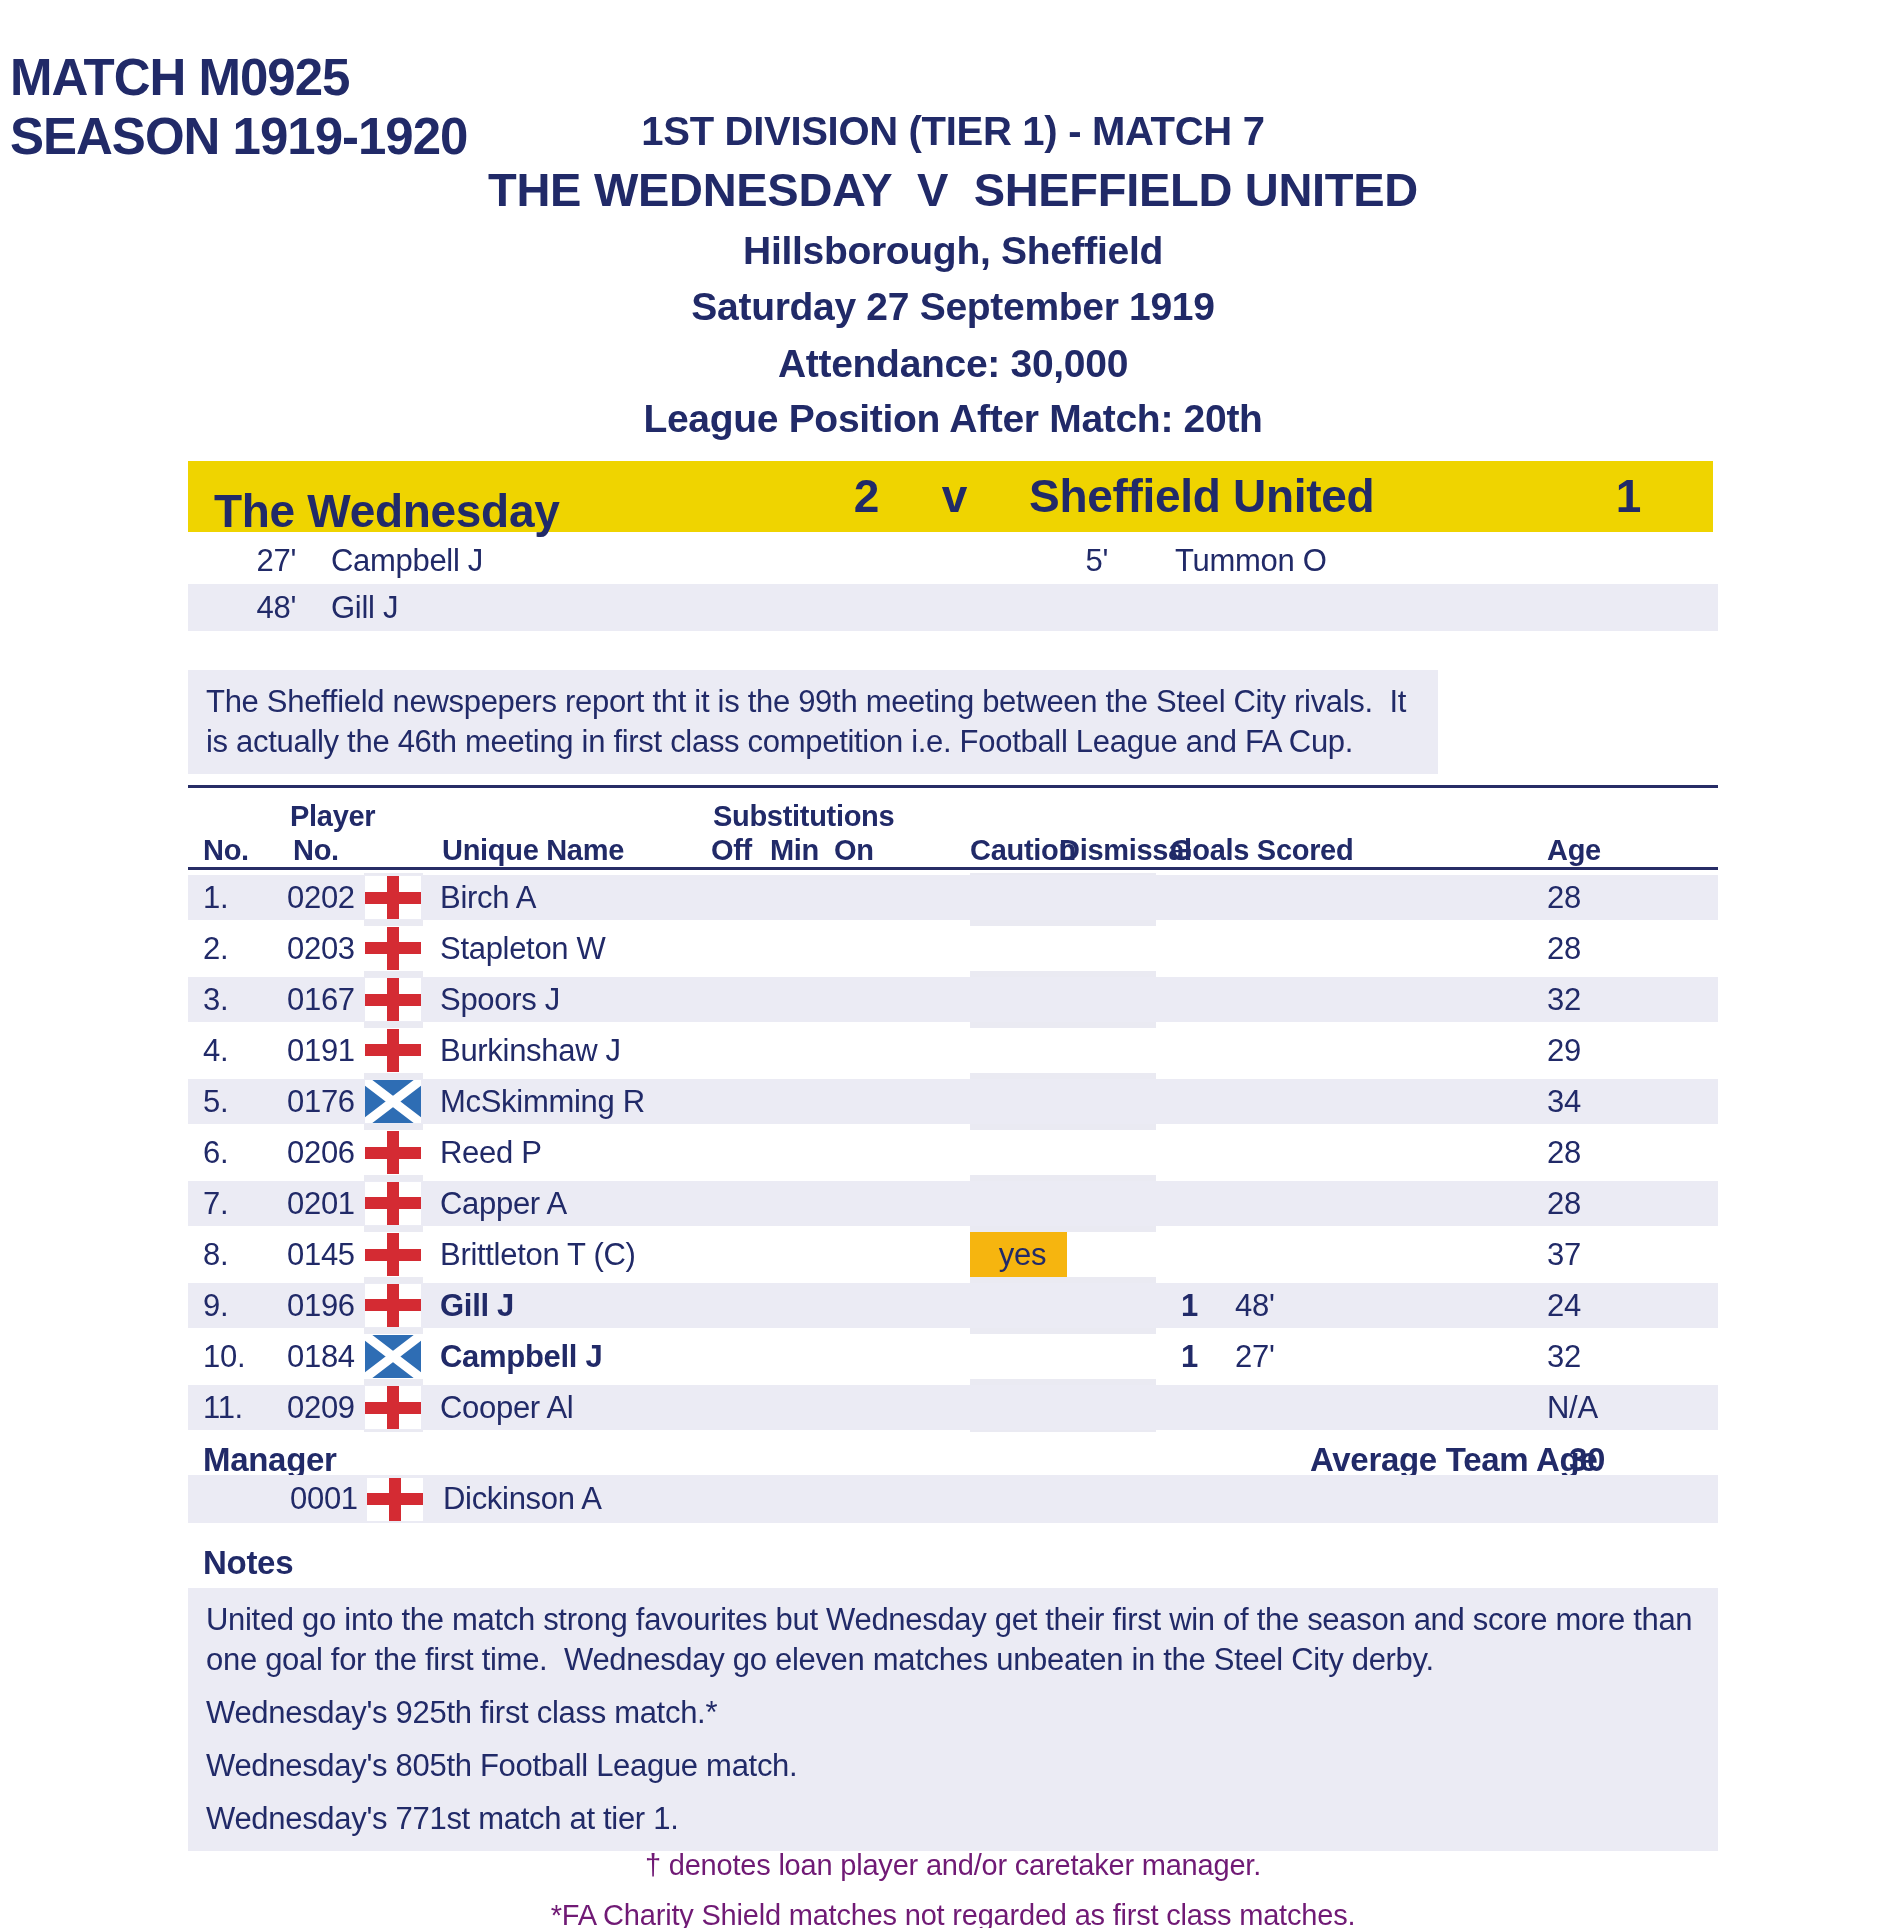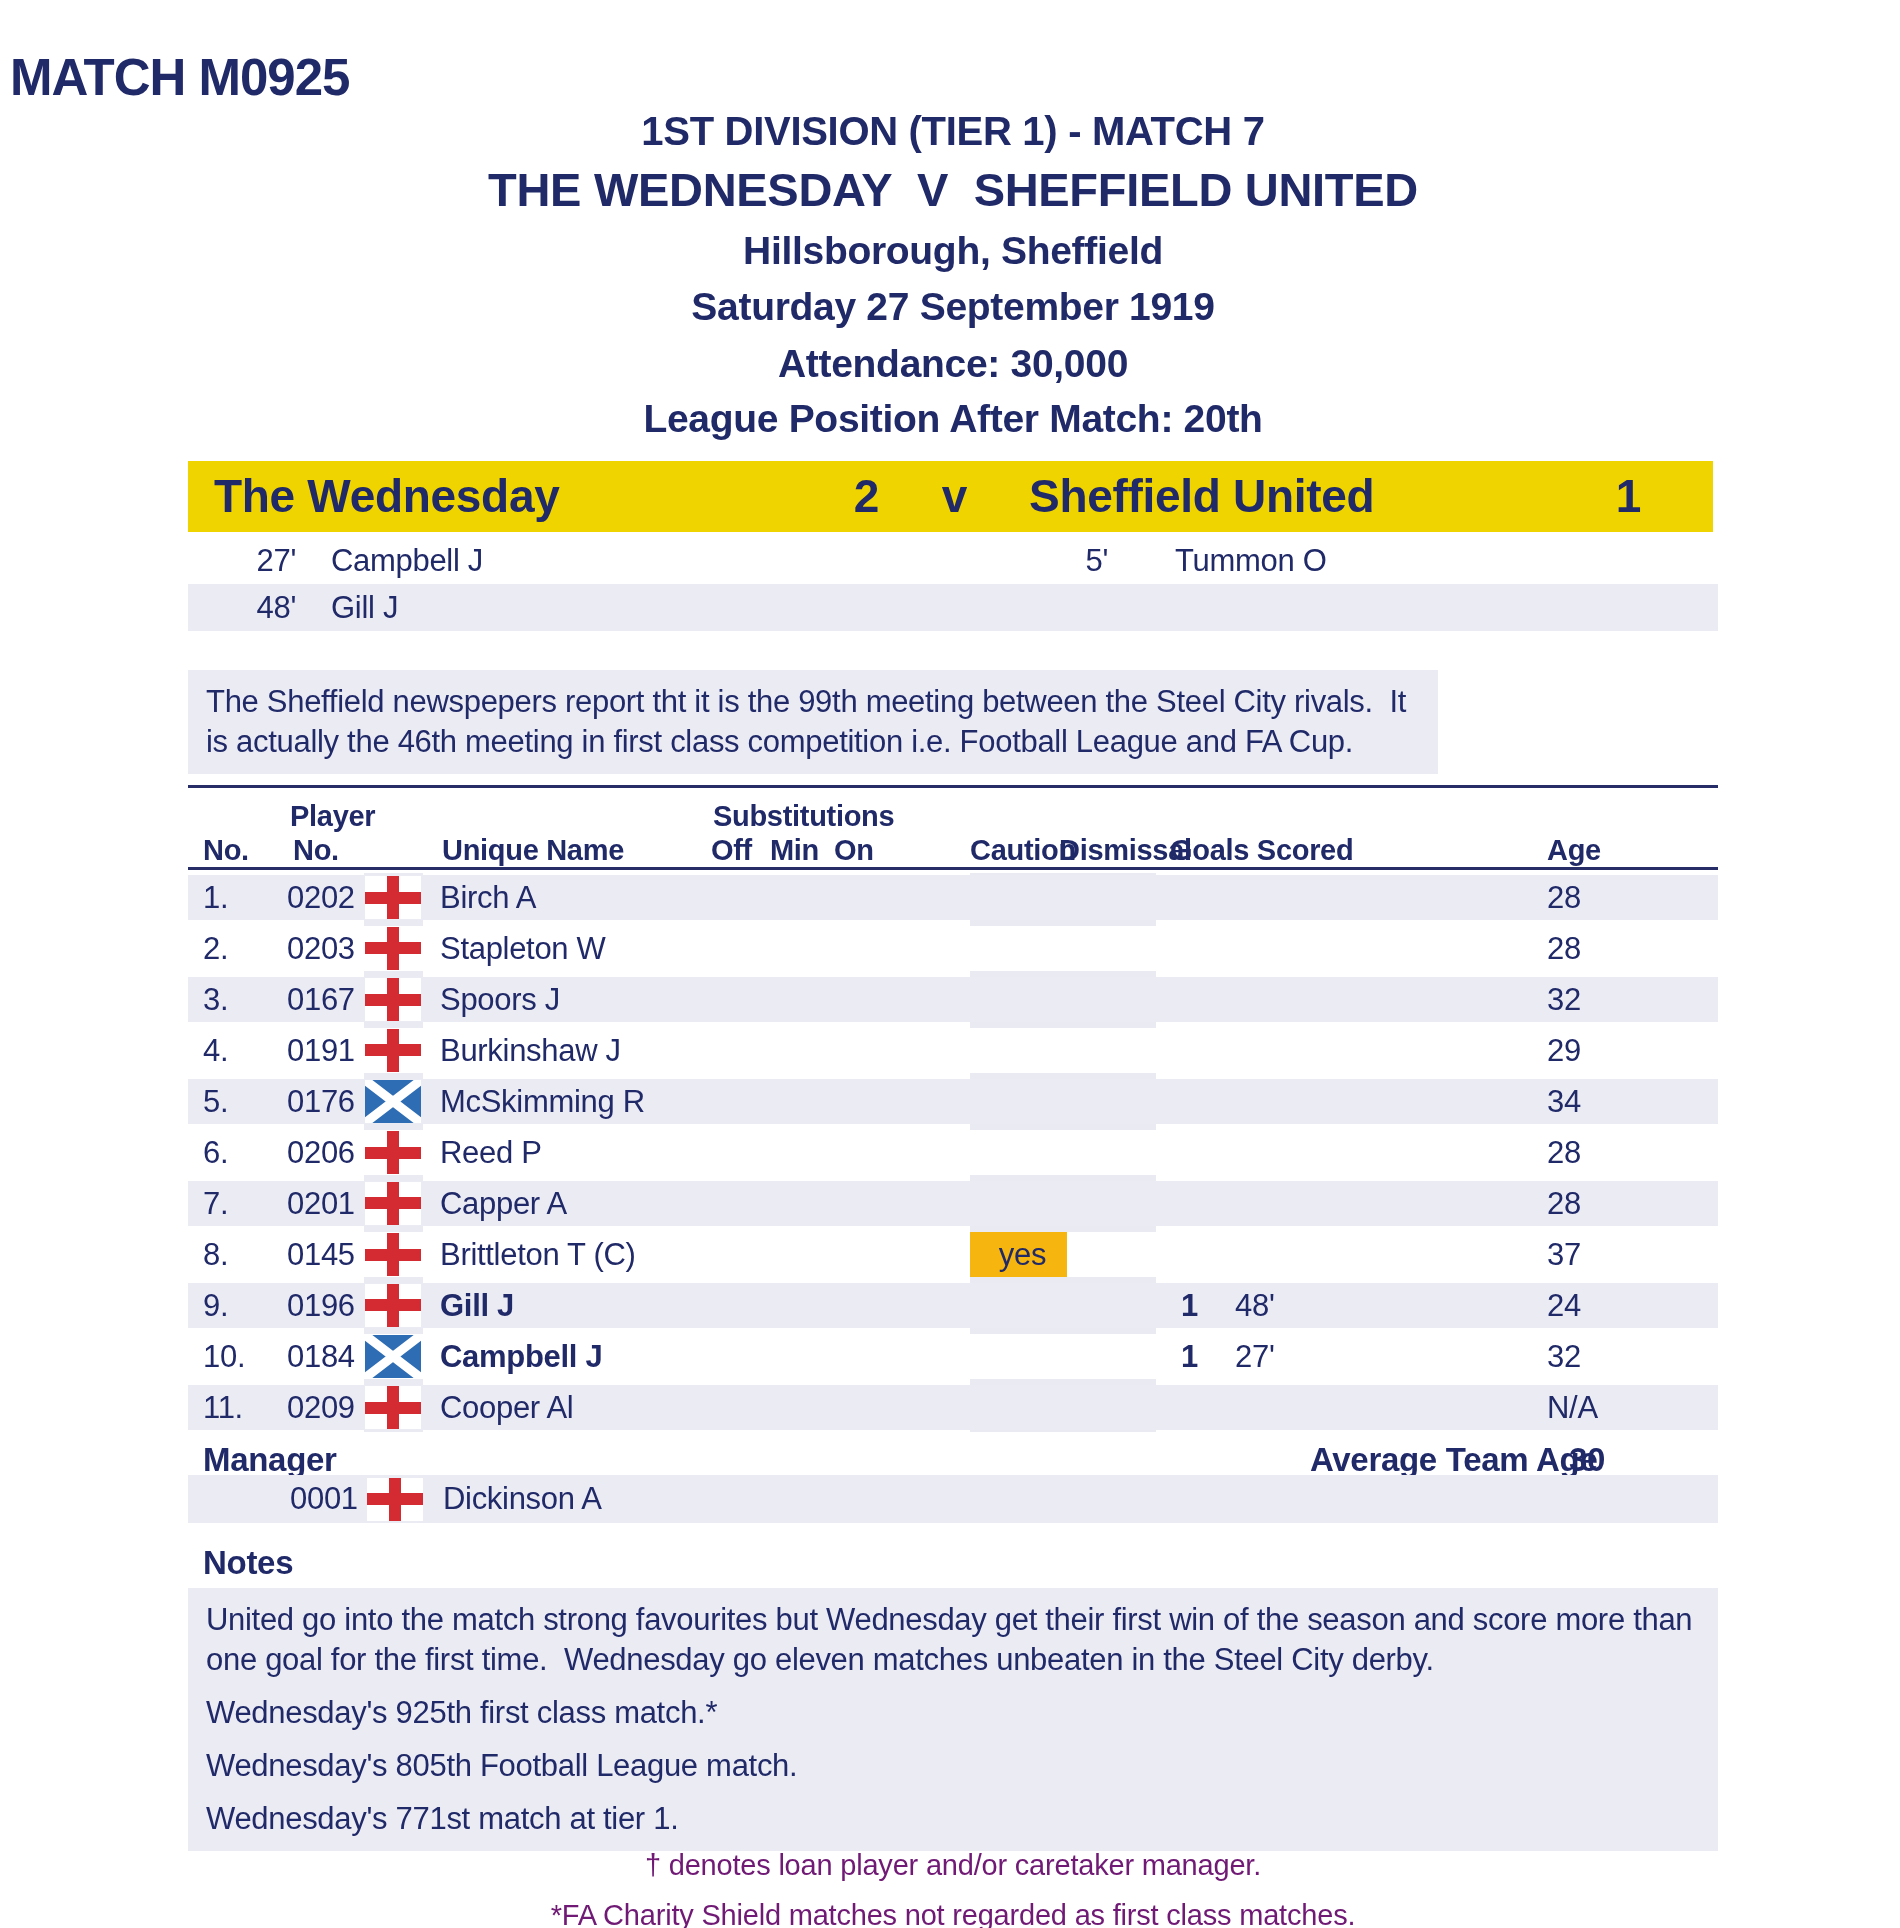--- a/index.html
+++ b/index.html
@@ -19,21 +19,21 @@
   .h-division{top:109px;font-size:40px;}
   .h-fixture{top:162px;font-size:47px;}
   .h-venue{top:229px;font-size:39px;}
   .h-date{top:285px;font-size:39px;}
   .h-att{top:342px;font-size:39px;}
   .h-pos{top:397px;font-size:39px;}
 
   
   #score-banner{left:188px;top:461px;width:1525px;height:71px;background:#efd400;}
   #score-banner span{position:absolute;top:0;line-height:71px;font-size:46px;font-weight:bold;white-space:pre;}
-  .b-home{left:26px;}
+  .b-home{left:26px;margin-top:15px;}
   .b-hscore{left:639px;width:79px;text-align:center;}
   .b-v{left:737px;width:59px;text-align:center;}
   .b-away{left:841px;}
   .b-ascore{left:1401px;width:79px;text-align:center;}
 
   
   #goal-rows{left:188px;top:537px;width:1530px;}
   .goal-row{position:relative;height:47px;font-size:31px;}
   .goal-row.alt{background:#ebebf4;}
   .goal-row span{position:absolute;top:0;line-height:47px;}
@@ -98,20 +98,21 @@
   #footnote-0{top:1849px;}
   #footnote-1{top:1899px;}
 </style>
 </head>
 <body>
 
 <div id="page">
 
   <div id="id-block" class="abs">
     <div>MATCH M0925</div>
+    <div>SEASON 1919-1920</div>
   </div>
 
   <div class="abs hline h-division">1ST DIVISION (TIER 1) - MATCH 7</div>
   <div class="abs hline h-fixture">THE WEDNESDAY  V  SHEFFIELD UNITED</div>
   <div class="abs hline h-venue">Hillsborough, Sheffield</div>
   <div class="abs hline h-date">Saturday 27 September 1919</div>
   <div class="abs hline h-att">Attendance: 30,000</div>
   <div class="abs hline h-pos">League Position After Match: 20th</div>
 
   <div id="score-banner" class="abs">

